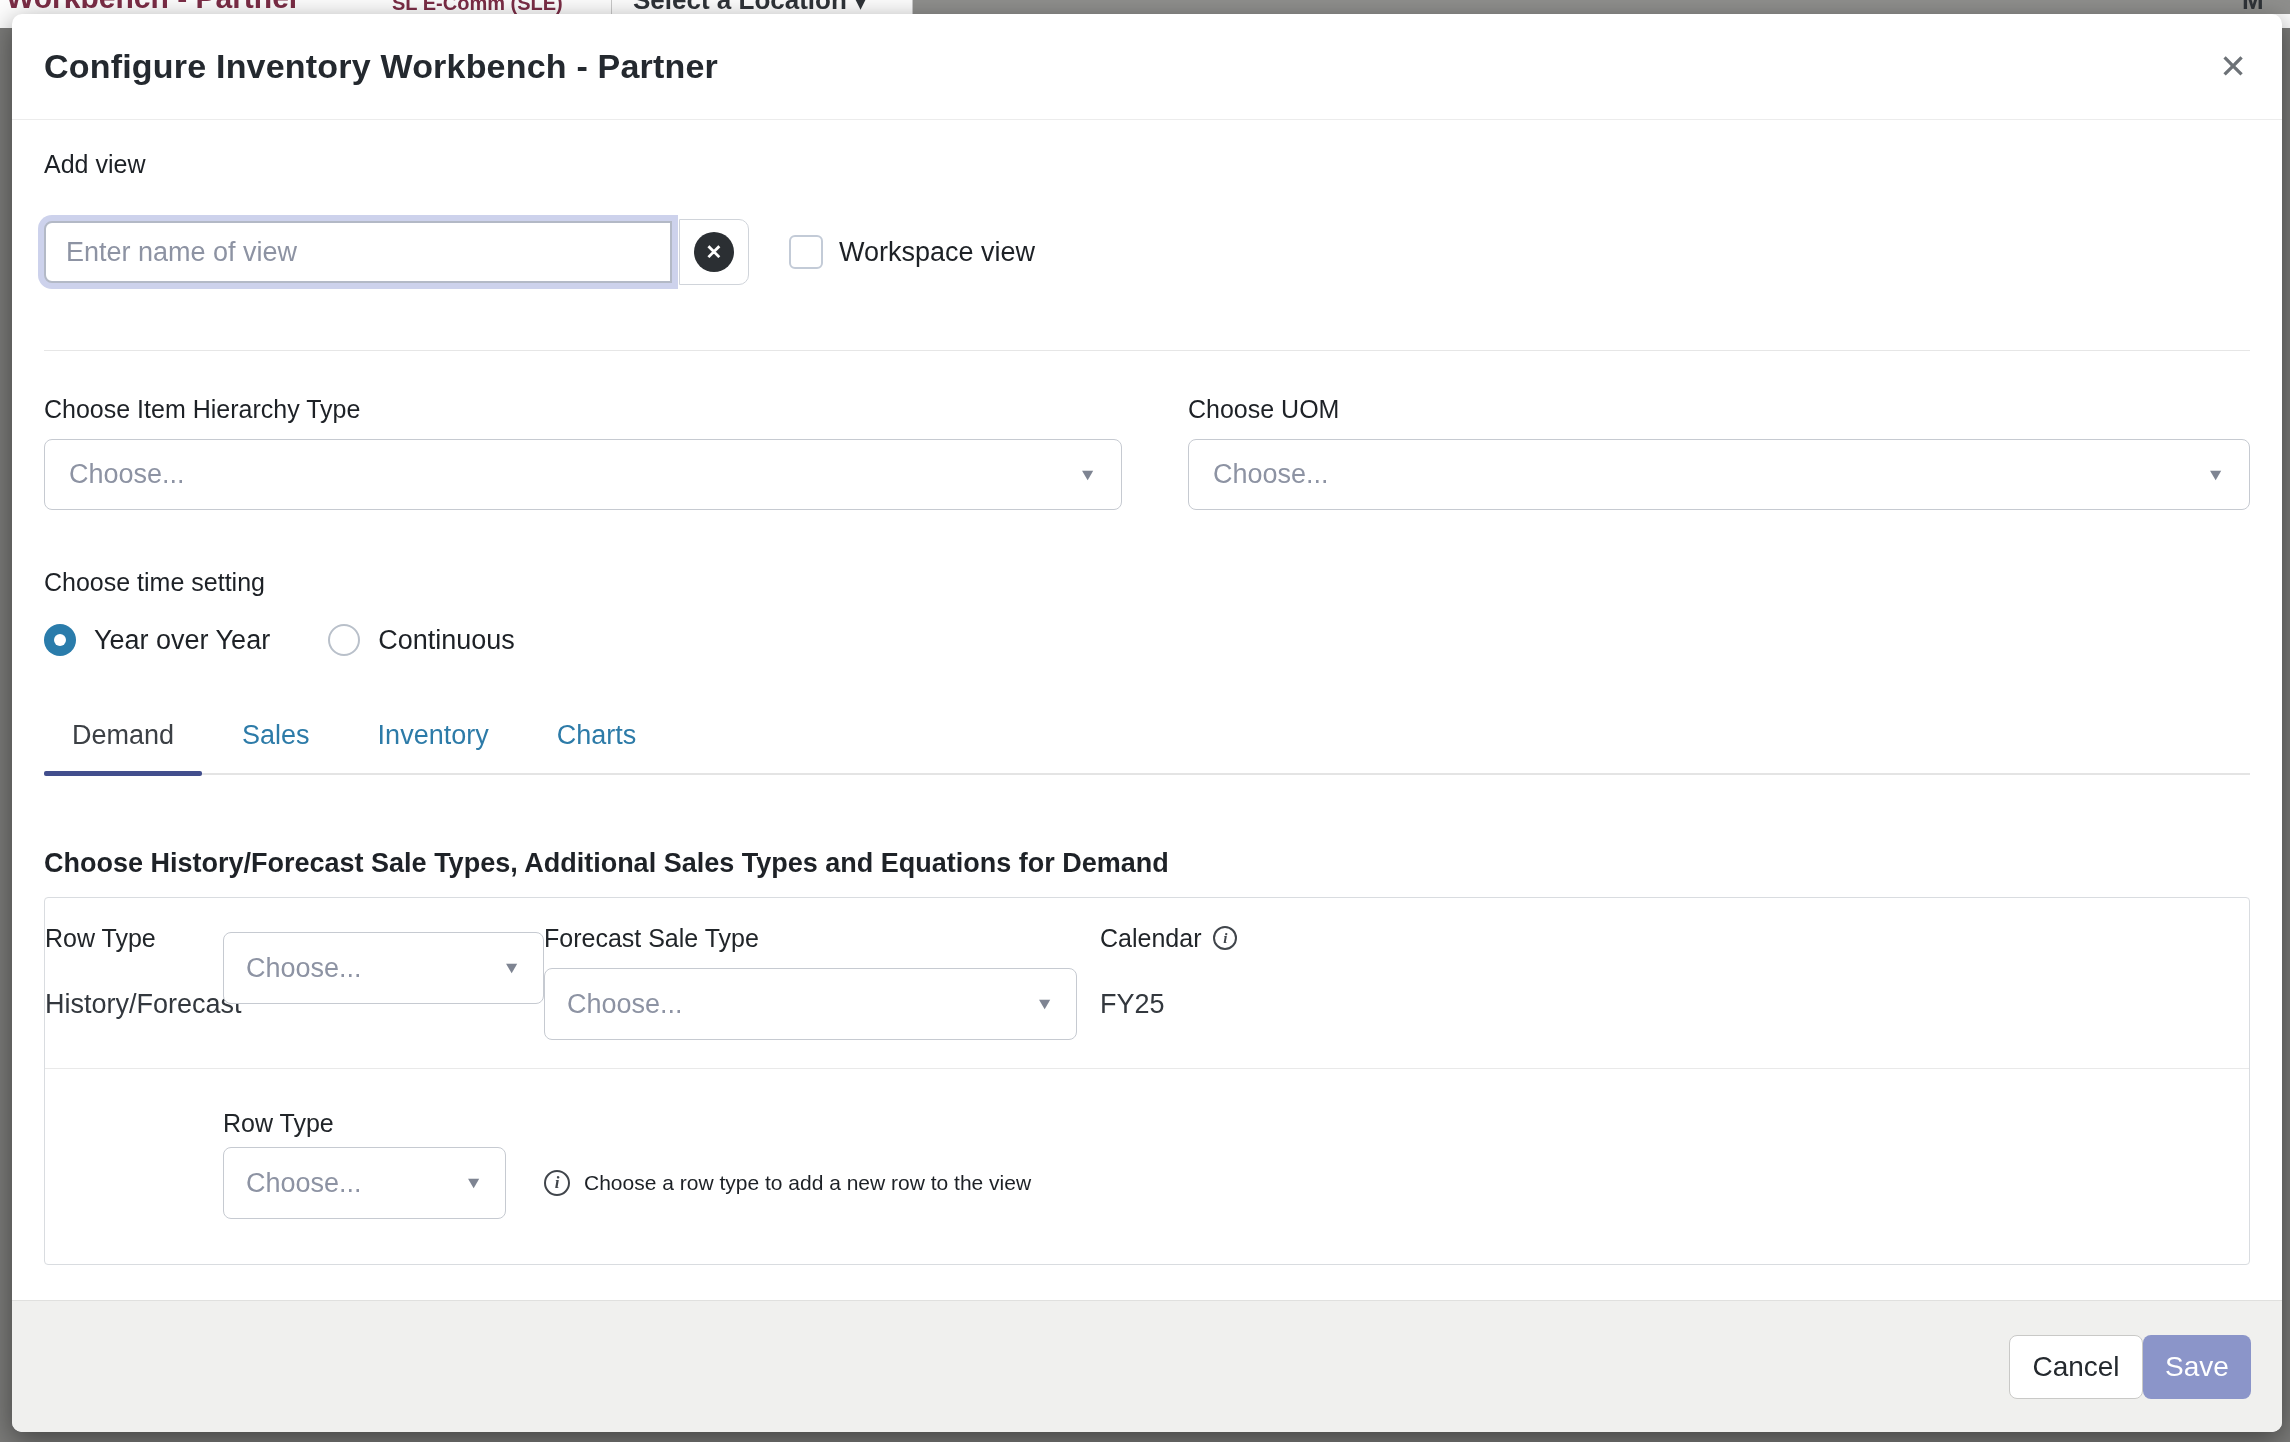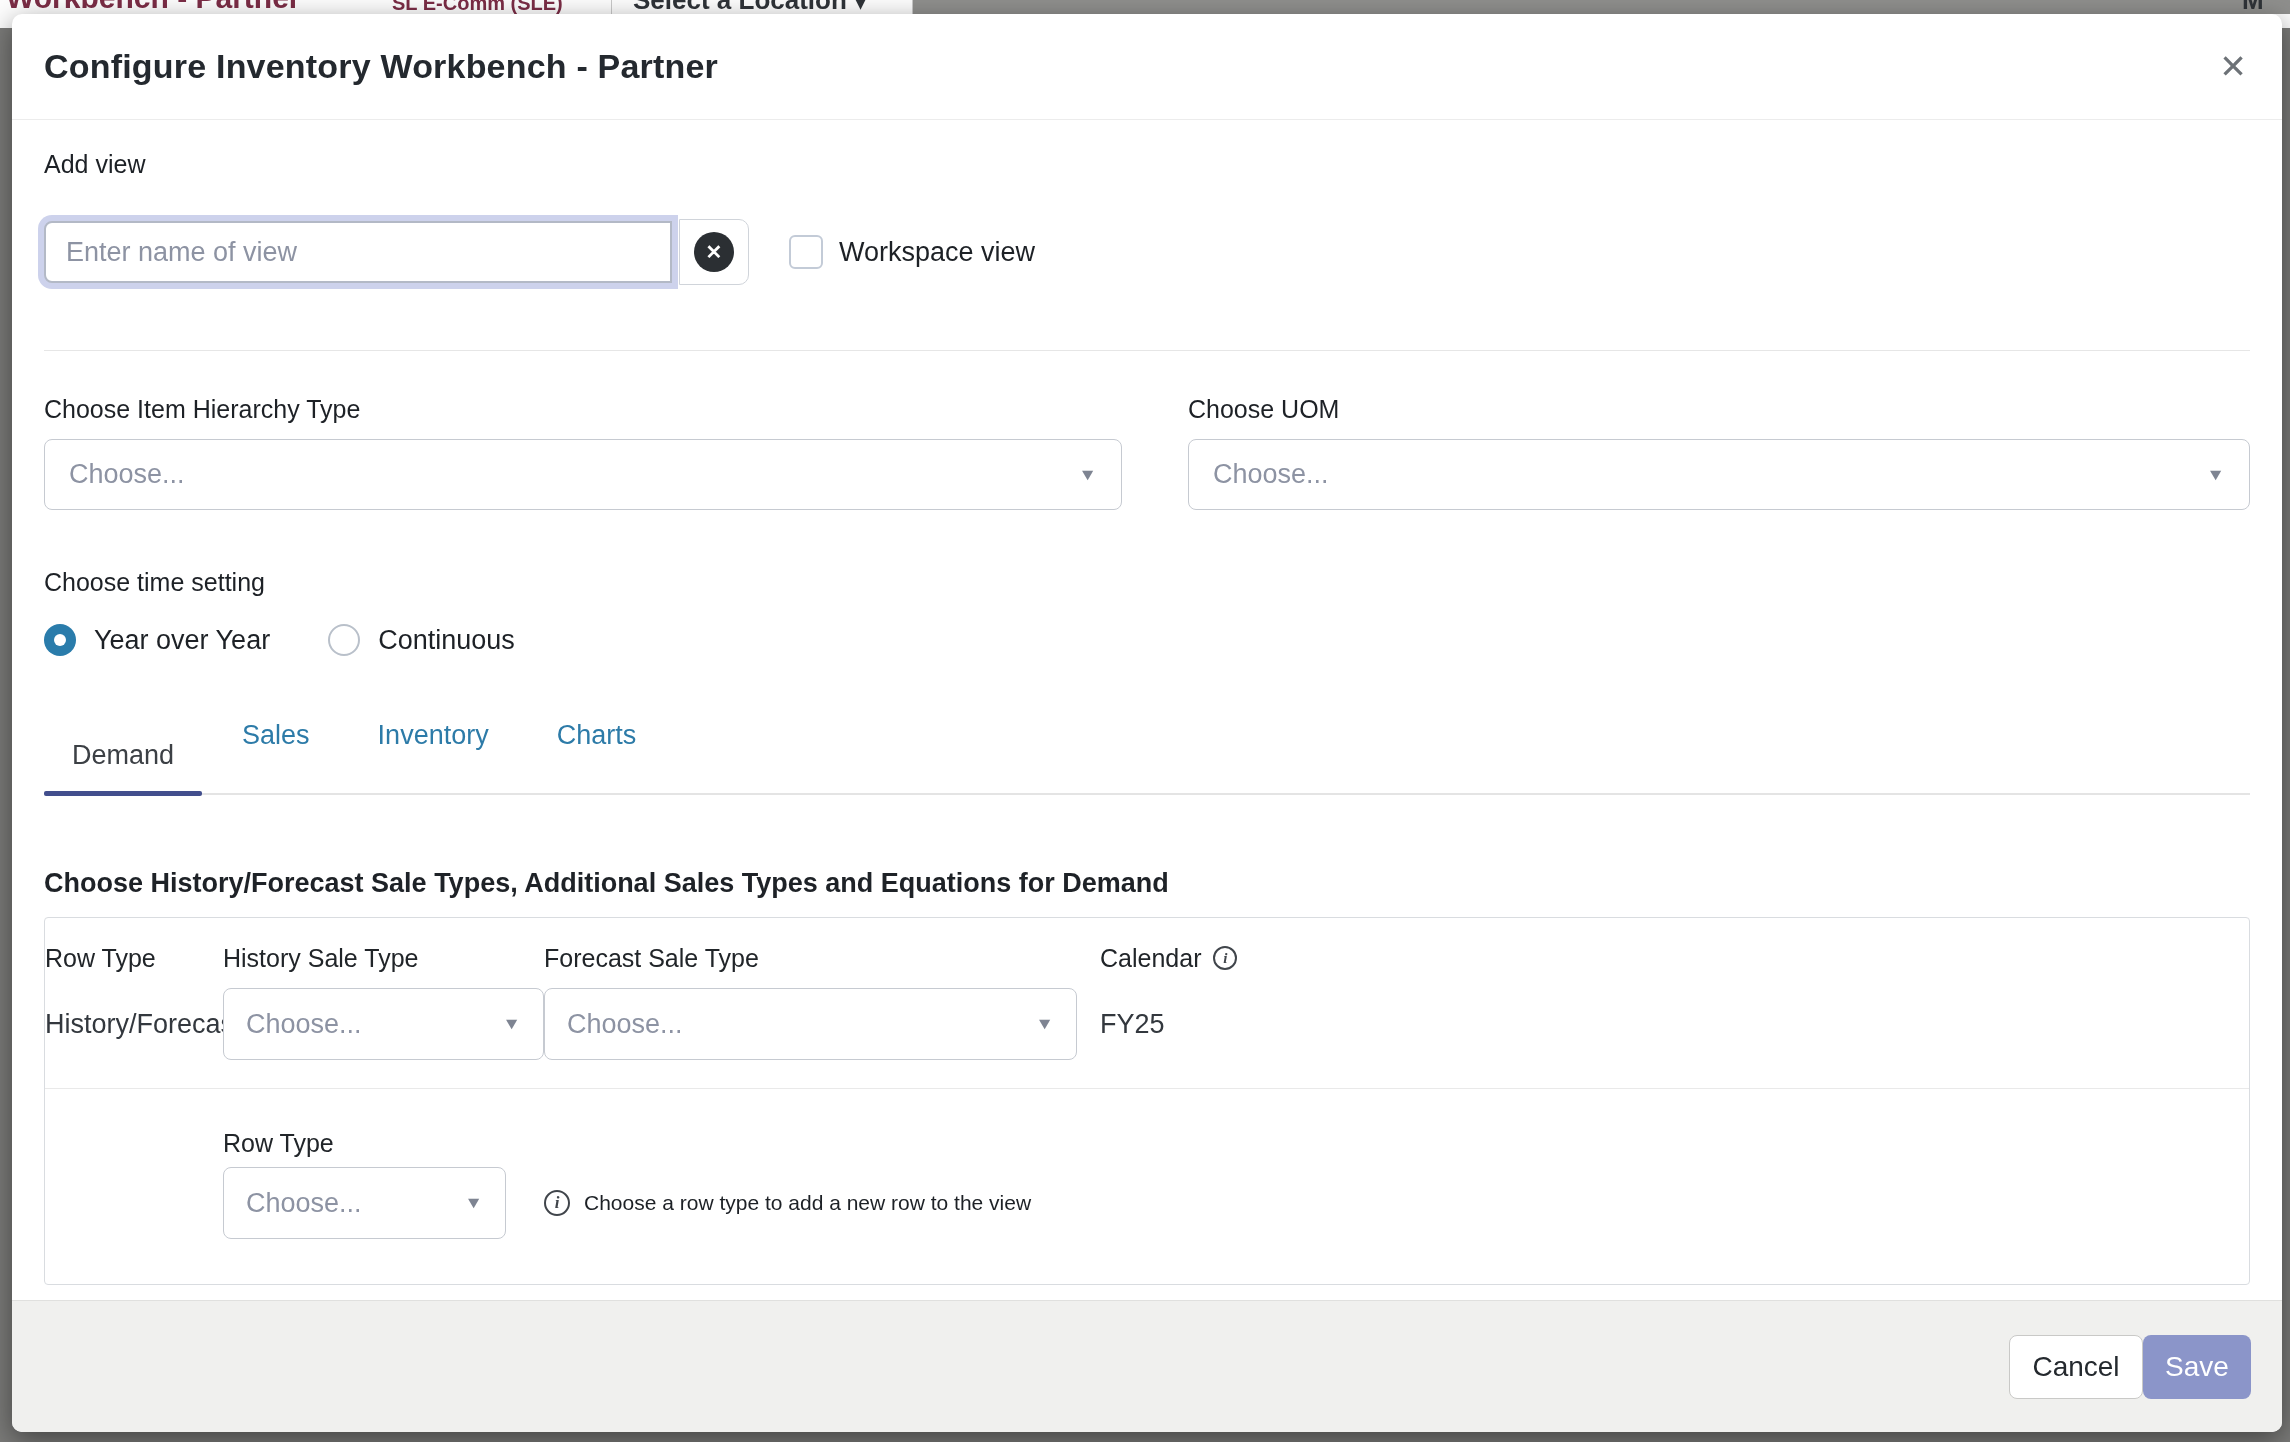--- a/index.html
+++ b/index.html
@@ -109,21 +109,21 @@
   .radio-label { margin-left: 18px; font-size: 27px; color: #1d2126; }
   .radio-gap { width: 58px; }
 
   
   .tabs { margin-top: 63px; display: flex; border-bottom: 2px solid #e4e4e4; }
   .tab {
     font-size: 27px; padding: 0 28px 24px 28px; line-height: 28px;
     color: var(--tab-link, #2d7ba8); cursor: pointer; position: relative;
     margin-right: 12px;
   }
-  .tab.active { color: #3c4045; margin-top: 20px; }
+  .tab.active { color: #3c4045; }
   .tab.active::after {
     content: ""; position: absolute; left: 0; right: 0; bottom: -3px; height: 5px;
     background: var(--tab-active-underline, #424e8d); border-radius: 2px;
   }
 
   
   .section-heading { margin-top: 70px; font-size: 27px; font-weight: 700; color: #1e2227; height: 36px; line-height: 36px; }
 
   
   .config-table {
@@ -239,21 +239,20 @@
     <div class="section-heading">Choose History/Forecast Sale Types, Additional Sales Types and Equations for Demand</div>
 
     <div class="config-table">
 
       <div class="trow trow-1">
         <div>
           <div class="th">Row Type</div>
           <div class="tcontent cell-text">History/Forecast</div>
         </div>
         <div>
-          <div class="th">History Sale Type</div>
           <div class="tcontent">
             <div class="mini-select w-history">
               <span class="value">Choose...</span>
               <span class="caret">▼</span>
             </div>
           </div>
         </div>
         <div>
           <div class="th">Forecast Sale Type</div>
           <div class="tcontent">

